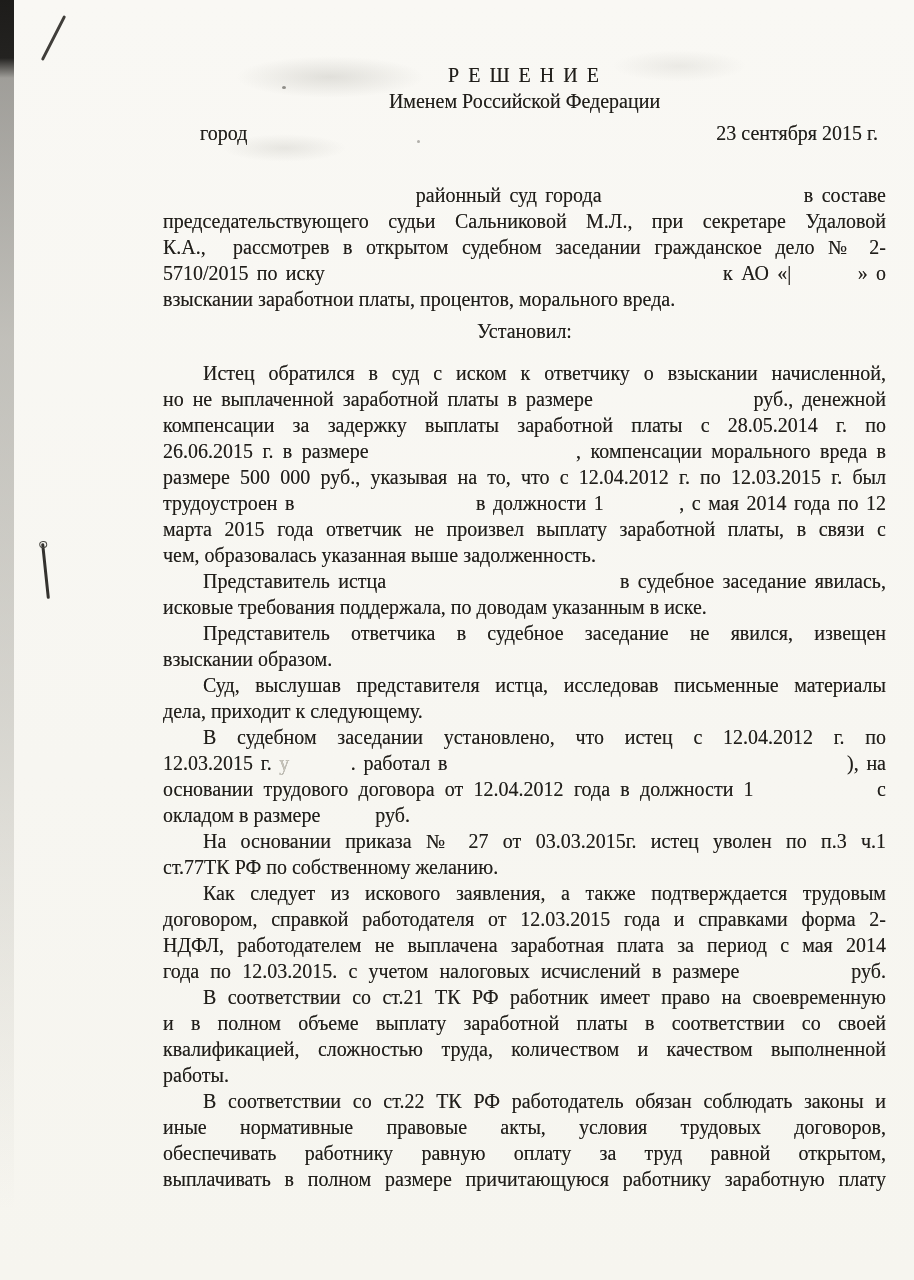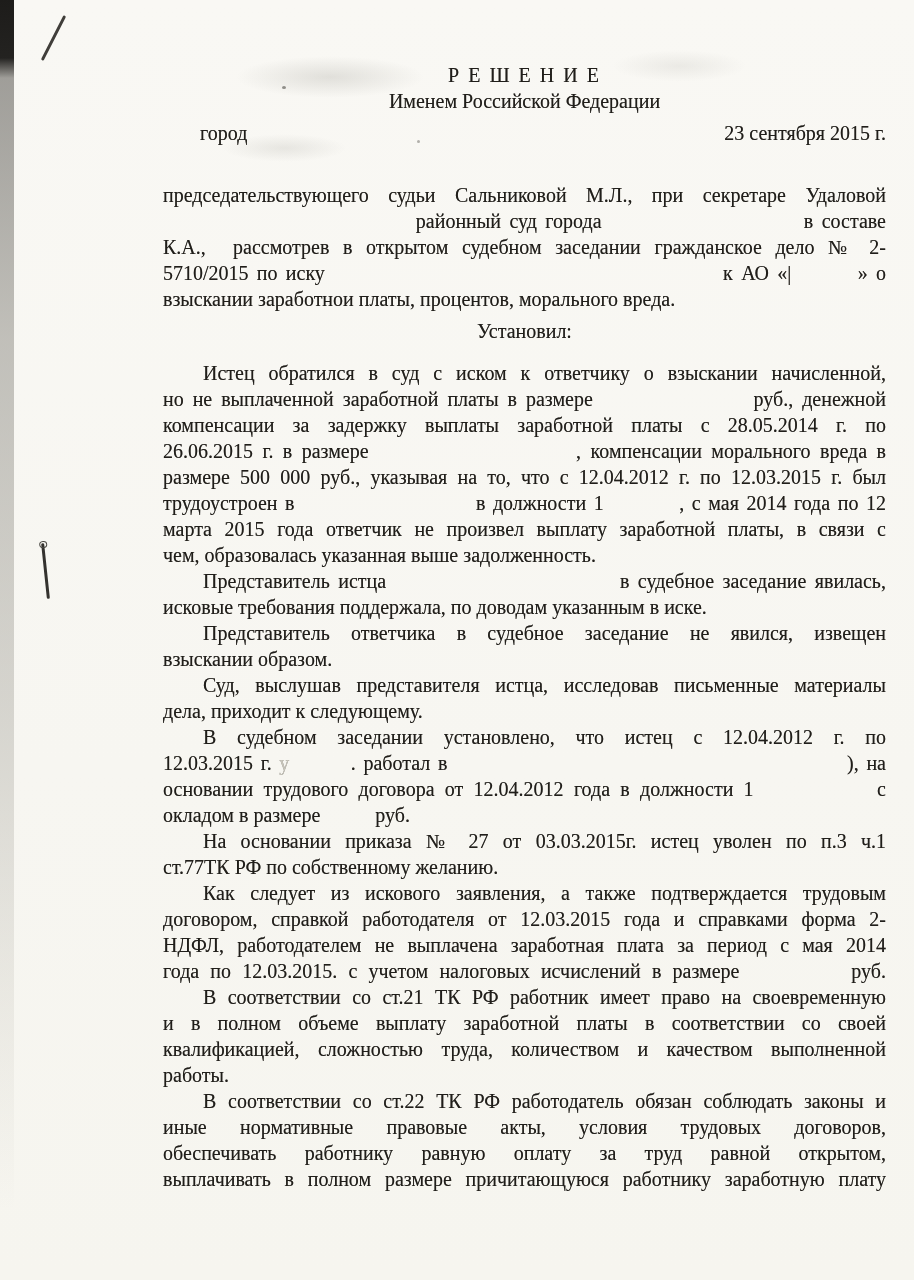--- a/index.html
+++ b/index.html
@@ -14,21 +14,21 @@
     color:#201e1a;
     text-shadow:0 0 .5px rgba(32,30,26,.55);
   }
   .content { position:absolute; left:163px; top:62px; width:723px; }
   .ln  { text-align:justify; text-align-last:left; white-space:normal; }
   .j   { text-align-last:justify; }
   .l   { text-align:center; text-align-last:left; }
   .ind { text-indent:40px; }
   .center { text-align:center; }
   .t1  { letter-spacing:2px; }
-  .cityrow { display:flex; justify-content:space-between; margin:6px 0 36px 0;text-align:center; }
+  .cityrow { display:flex; justify-content:space-between; margin:6px 8px 36px 0;text-align:center; }
   .cityrow .city { margin-left:37px; }
   .hd  { margin-top:6px; margin-bottom:16px; }
   .faint { color:#c7c4ba; filter:blur(.4px); }
 
   
   .art { position:absolute; pointer-events:none; }
   .edge-band {
     left:0; top:0; width:14px; height:1210px;
     background:linear-gradient(180deg,
       rgba(22,21,19,.97) 0px, rgba(24,23,21,.95) 58px,
@@ -75,22 +75,22 @@
 
     <div class="center t1">Р Е Ш Е Н И Е</div>
     <div class="center">Именем Российской Федерации</div>
 
     <div class="cityrow">
       <span class="city">город</span>
       <span>23 сентября 2015 г.</span>
     </div>
 
     <div>
+      <div class="ln j">&nbsp;&nbsp;&nbsp;&nbsp;&nbsp;&nbsp;&nbsp;&nbsp;&nbsp;&nbsp;&nbsp;&nbsp;&nbsp;&nbsp;&nbsp;&nbsp;&nbsp;&nbsp;&nbsp;&nbsp;&nbsp;&nbsp;&nbsp;&nbsp;&nbsp;&nbsp;&nbsp;&nbsp;&nbsp;&nbsp;районный суд города&nbsp;&nbsp;&nbsp;&nbsp;&nbsp;&nbsp;&nbsp;&nbsp;&nbsp;&nbsp;&nbsp;&nbsp;&nbsp;&nbsp;&nbsp;&nbsp;&nbsp;&nbsp;&nbsp;&nbsp;&nbsp;&nbsp;&nbsp;&nbsp;в составе</div>
       <div class="ln j">председательствующего судьи Сальниковой М.Л., при секретаре Удаловой</div>
-      <div class="ln j">&nbsp;&nbsp;&nbsp;&nbsp;&nbsp;&nbsp;&nbsp;&nbsp;&nbsp;&nbsp;&nbsp;&nbsp;&nbsp;&nbsp;&nbsp;&nbsp;&nbsp;&nbsp;&nbsp;&nbsp;&nbsp;&nbsp;&nbsp;&nbsp;&nbsp;&nbsp;&nbsp;&nbsp;&nbsp;&nbsp;районный суд города&nbsp;&nbsp;&nbsp;&nbsp;&nbsp;&nbsp;&nbsp;&nbsp;&nbsp;&nbsp;&nbsp;&nbsp;&nbsp;&nbsp;&nbsp;&nbsp;&nbsp;&nbsp;&nbsp;&nbsp;&nbsp;&nbsp;&nbsp;&nbsp;в составе</div>
       <div class="ln j">К.А.,&nbsp; рассмотрев в открытом судебном заседании гражданское дело № 2-</div>
       <div class="ln j">5710/2015 по иску&nbsp;&nbsp;&nbsp;&nbsp;&nbsp;&nbsp;&nbsp;&nbsp;&nbsp;&nbsp;&nbsp;&nbsp;&nbsp;&nbsp;&nbsp;&nbsp;&nbsp;&nbsp;&nbsp;&nbsp;&nbsp;&nbsp;&nbsp;&nbsp;&nbsp;&nbsp;&nbsp;&nbsp;&nbsp;&nbsp;&nbsp;&nbsp;&nbsp;&nbsp;&nbsp;&nbsp;&nbsp;&nbsp;&nbsp;&nbsp;&nbsp;&nbsp;&nbsp;&nbsp;&nbsp;&nbsp;&nbsp;&nbsp;к АО «|&nbsp;&nbsp;&nbsp;&nbsp;&nbsp;&nbsp;&nbsp;&nbsp;» о</div>
       <div class="ln l">взыскании заработнои платы, процентов, морального вреда.</div>
     </div>
 
     <div class="center hd">Установил:</div>
 
     <div>
       <div class="ln j ind">Истец обратился в суд с иском к ответчику о взыскании начисленной,</div>
       <div class="ln j">но не выплаченной заработной платы в размере&nbsp;&nbsp;&nbsp;&nbsp;&nbsp;&nbsp;&nbsp;&nbsp;&nbsp;&nbsp;&nbsp;&nbsp;&nbsp;&nbsp;&nbsp;&nbsp;&nbsp;&nbsp;руб., денежной</div>

